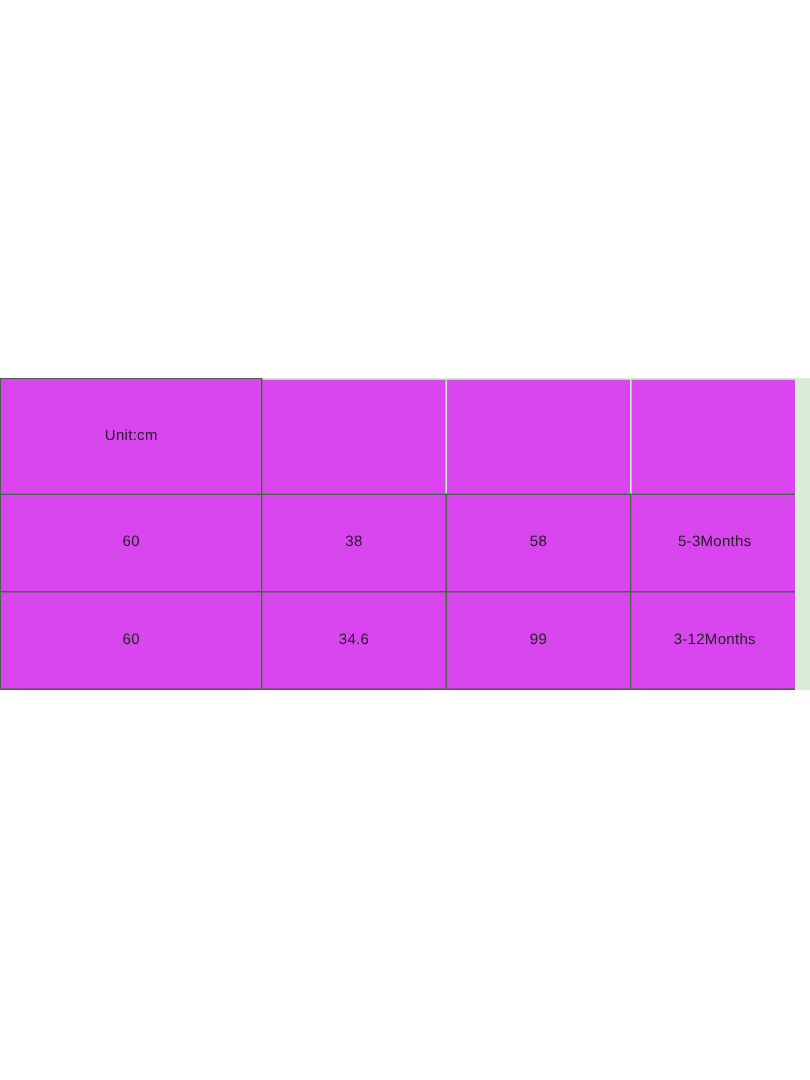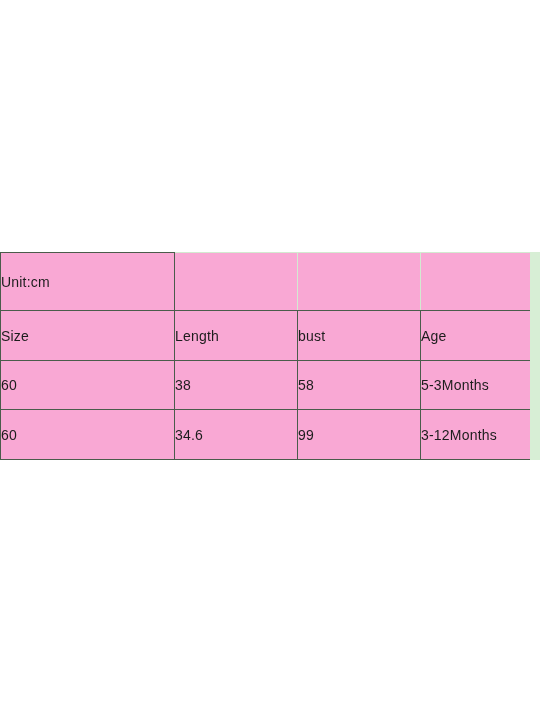--- a/index.html
+++ b/index.html
@@ -26,24 +26,25 @@
 
   table.size-chart {
     border-collapse: collapse;
     table-layout: fixed;
     width: 532px;
     height: 208px;
     background: #cbe7c9;
   }
 
   table.size-chart td {
-    background: #f9a8d4;
+    background: #d946ef;
     color: #1d1d1d;
-    font-size: 14px;
+    font-size: 10px;
     font-family: "Liberation Sans", sans-serif;
+    text-align: center;
     vertical-align: middle;
     border: 1.6px solid #4b5c4b;
     padding: 0;
     letter-spacing: 0.2px;
     font-weight: 400;
     white-space: nowrap;
   }
 
   
   col.c1 { width: 174px; }
@@ -93,26 +94,20 @@
         <col class="c3">
         <col class="c4">
     </colgroup>
     <tbody>
       <tr class="unit-row">
         <td class="unit-cell">Unit:cm</td>
         <td class="faint faint-first"></td>
         <td class="faint"></td>
         <td class="faint faint-last"></td>
       </tr>
-      <tr class="head-row">
-        <td>Size</td>
-        <td>Length</td>
-        <td>bust</td>
-        <td>Age</td>
-      </tr>
       <tr class="data-row">
         <td>60</td>
         <td>38</td>
         <td>58</td>
         <td>5-3Months</td>
       </tr>
       <tr class="data-row">
         <td>60</td>
         <td>34.6</td>
         <td>99</td>

